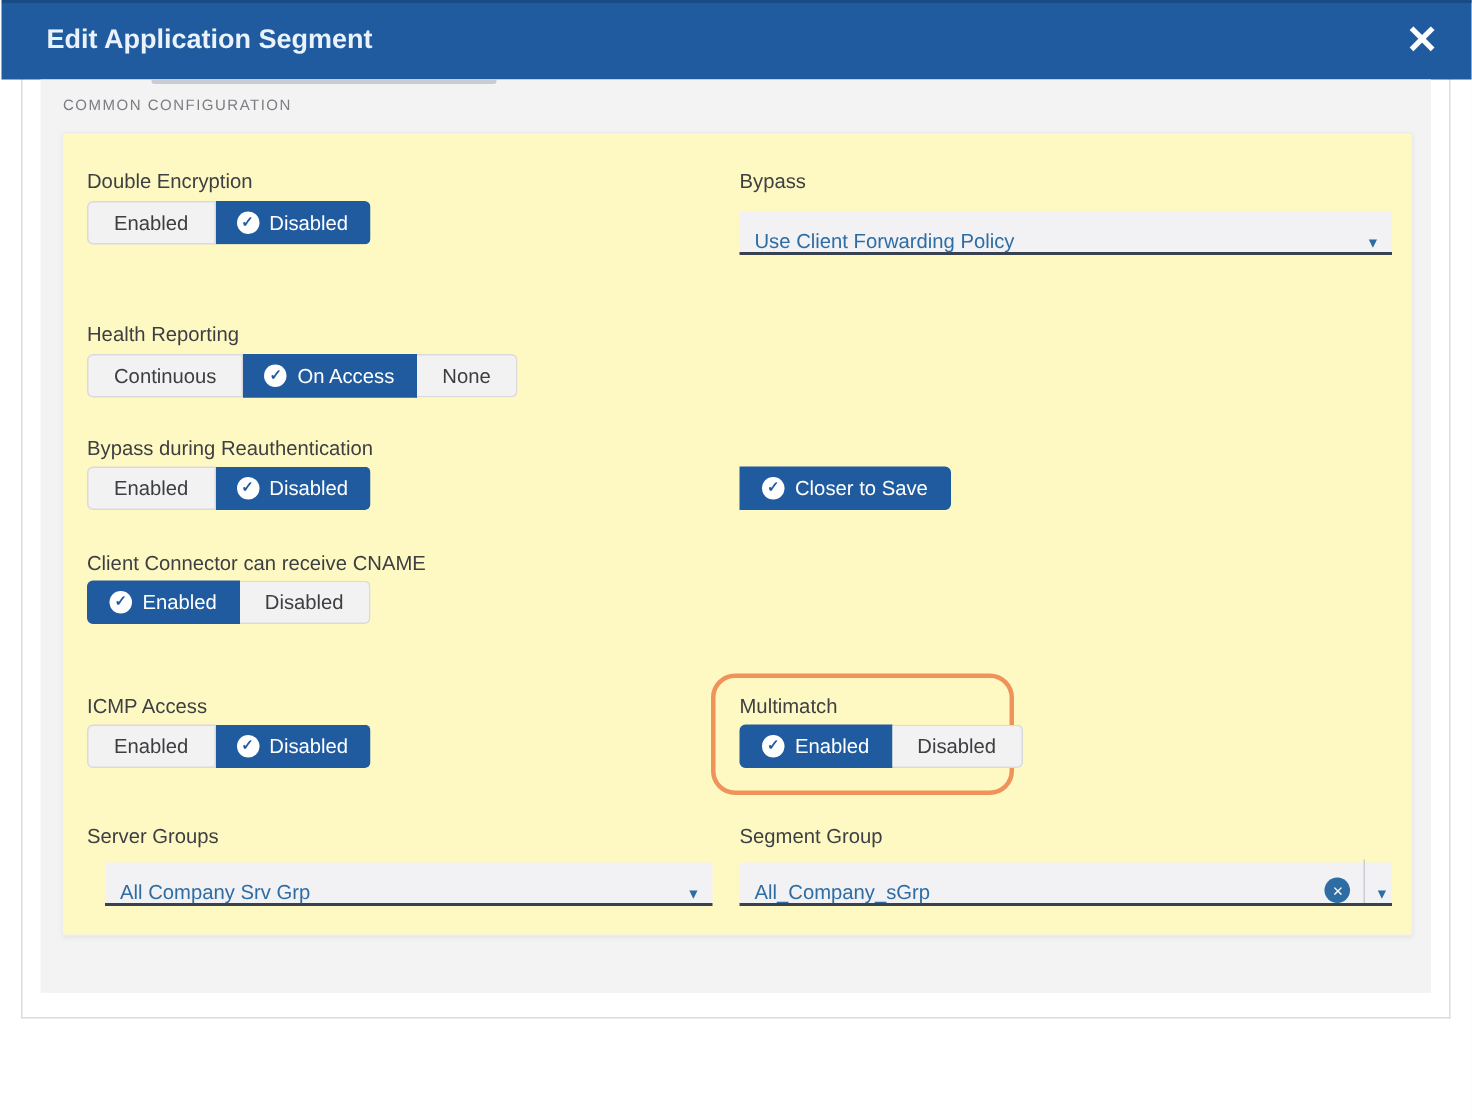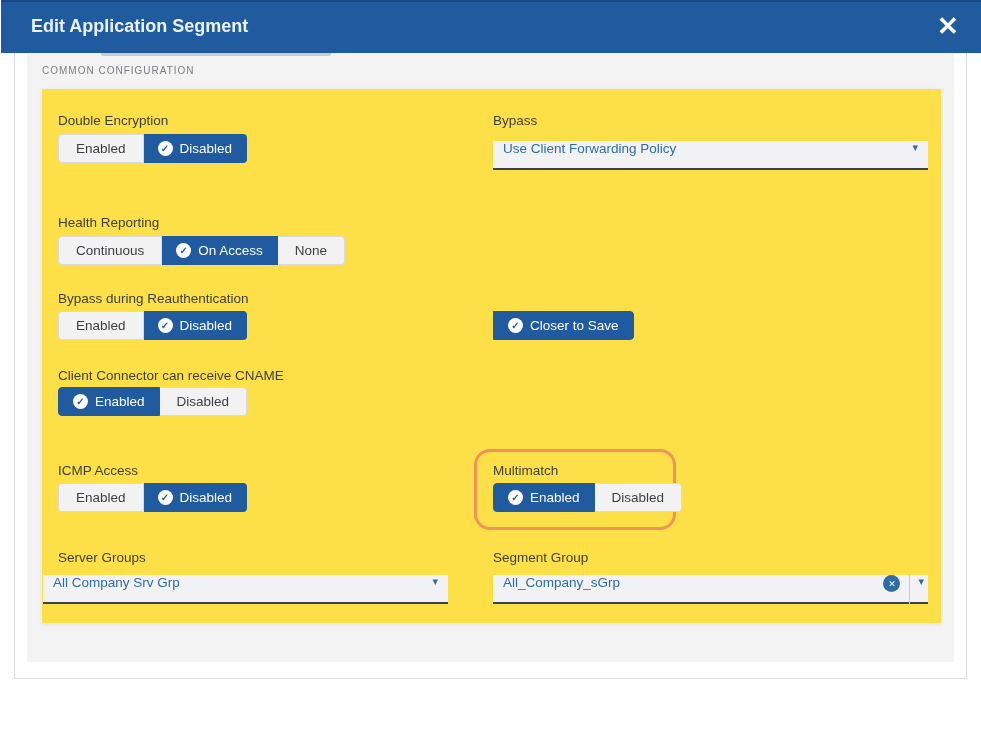--- a/index.html
+++ b/index.html
@@ -21,42 +21,42 @@
   
   .panel { position:absolute; left:12px; right:12px; top:53px; height:609px;
            background:#f3f3f4; }
   .scroll-remnant { position:absolute; left:74px; top:0px; width:230px; height:3px;
                     background:#c9cdd3; border-radius:0 0 2px 2px; }
   .section-label { position:absolute; left:15px; top:12px; color:#7b7d80;
                    font-size:10px; letter-spacing:1px; }
 
   
   .card { position:absolute; left:14px; top:35px; width:901px; height:536px;
-          background:#fde047; border:1px solid #ececee;
+          background:#fef9c3; border:1px solid #ececee;
           box-shadow:0 1px 3px rgba(0,0,0,.06); }
 
   .flabel { position:absolute; color:#3d3f42; font-size:13.5px; white-space:nowrap; }
 
   
   .toggle { position:absolute; display:inline-flex; }
   .tbtn { height:29px; display:inline-flex; align-items:center; gap:7px;
           padding:0 17px; background:#f2f2f3; border:1px solid #dadade;
           border-left-width:0; color:#3c3e41; font-size:13.5px; cursor:pointer;
           white-space:nowrap; }
   .tbtn:first-child { border-left-width:1px; border-radius:4px 0 0 4px; }
   .tbtn:last-child { border-radius:0 4px 4px 0; }
   .tbtn.sel { background:#1f5b9e; border-color:#1f5b9e; color:#ffffff;
               padding:0 14px; }
   .chk { width:15px; height:15px; border-radius:50%; background:#ffffff;
          color:#1f5b9e; font-size:10px; font-weight:bold; line-height:15px;
          display:inline-flex; align-items:center; justify-content:center; }
 
   
   .dd { position:absolute; height:29px; background:#f2f2f4;
-        border-bottom:2px solid #39424f; display:flex; align-items:flex-start;
+        border-bottom:2px solid #39424f; display:flex; align-items:flex-end;
         padding:0 10px; color:#2e6da4; font-size:13.5px; cursor:pointer; }
   .dd .caret { margin-left:auto; color:#2e6da4; font-size:11px; }
   .dd .clear { width:17px; height:17px; border-radius:50%; background:#2e6da4;
                color:#ffffff; font-size:9px; display:inline-flex; align-items:center;
                justify-content:center; margin-left:auto; cursor:pointer; }
   .dd .vsep { width:1px; height:29px; background:#c9cdd3; margin:0 8px 0 9px; }
 
   
   .highlight { position:absolute; left:432px; top:360px; width:202px; height:81px;
                border:3px solid #f0935a; border-radius:16px; pointer-events:none; }
@@ -168,21 +168,21 @@
           <div class="tbtn sel">
               <span class="chk">✓</span>
               <span>Enabled</span>
             </div>
           <div class="tbtn">
               <span>Disabled</span>
             </div>
         </div>
 
         <div class="flabel" style="left:16px; top:461px;">Server Groups</div>
-        <div class="dd" style="left:1px; top:486px; width:405px;">
+        <div class="dd" style="left:28px; top:486px; width:405px;">
           <span>All Company Srv Grp</span>
           <span class="caret">▾</span>
         </div>
 
         <div class="flabel" style="left:451px; top:461px;">Segment Group</div>
         <div class="dd" style="left:451px; top:486px; width:435px; padding-right:4px;">
           <span>All_Company_sGrp</span>
           <span class="clear">✕</span>
           <span class="vsep"></span>
           <span class="caret" style="margin-left:0;">▾</span>

